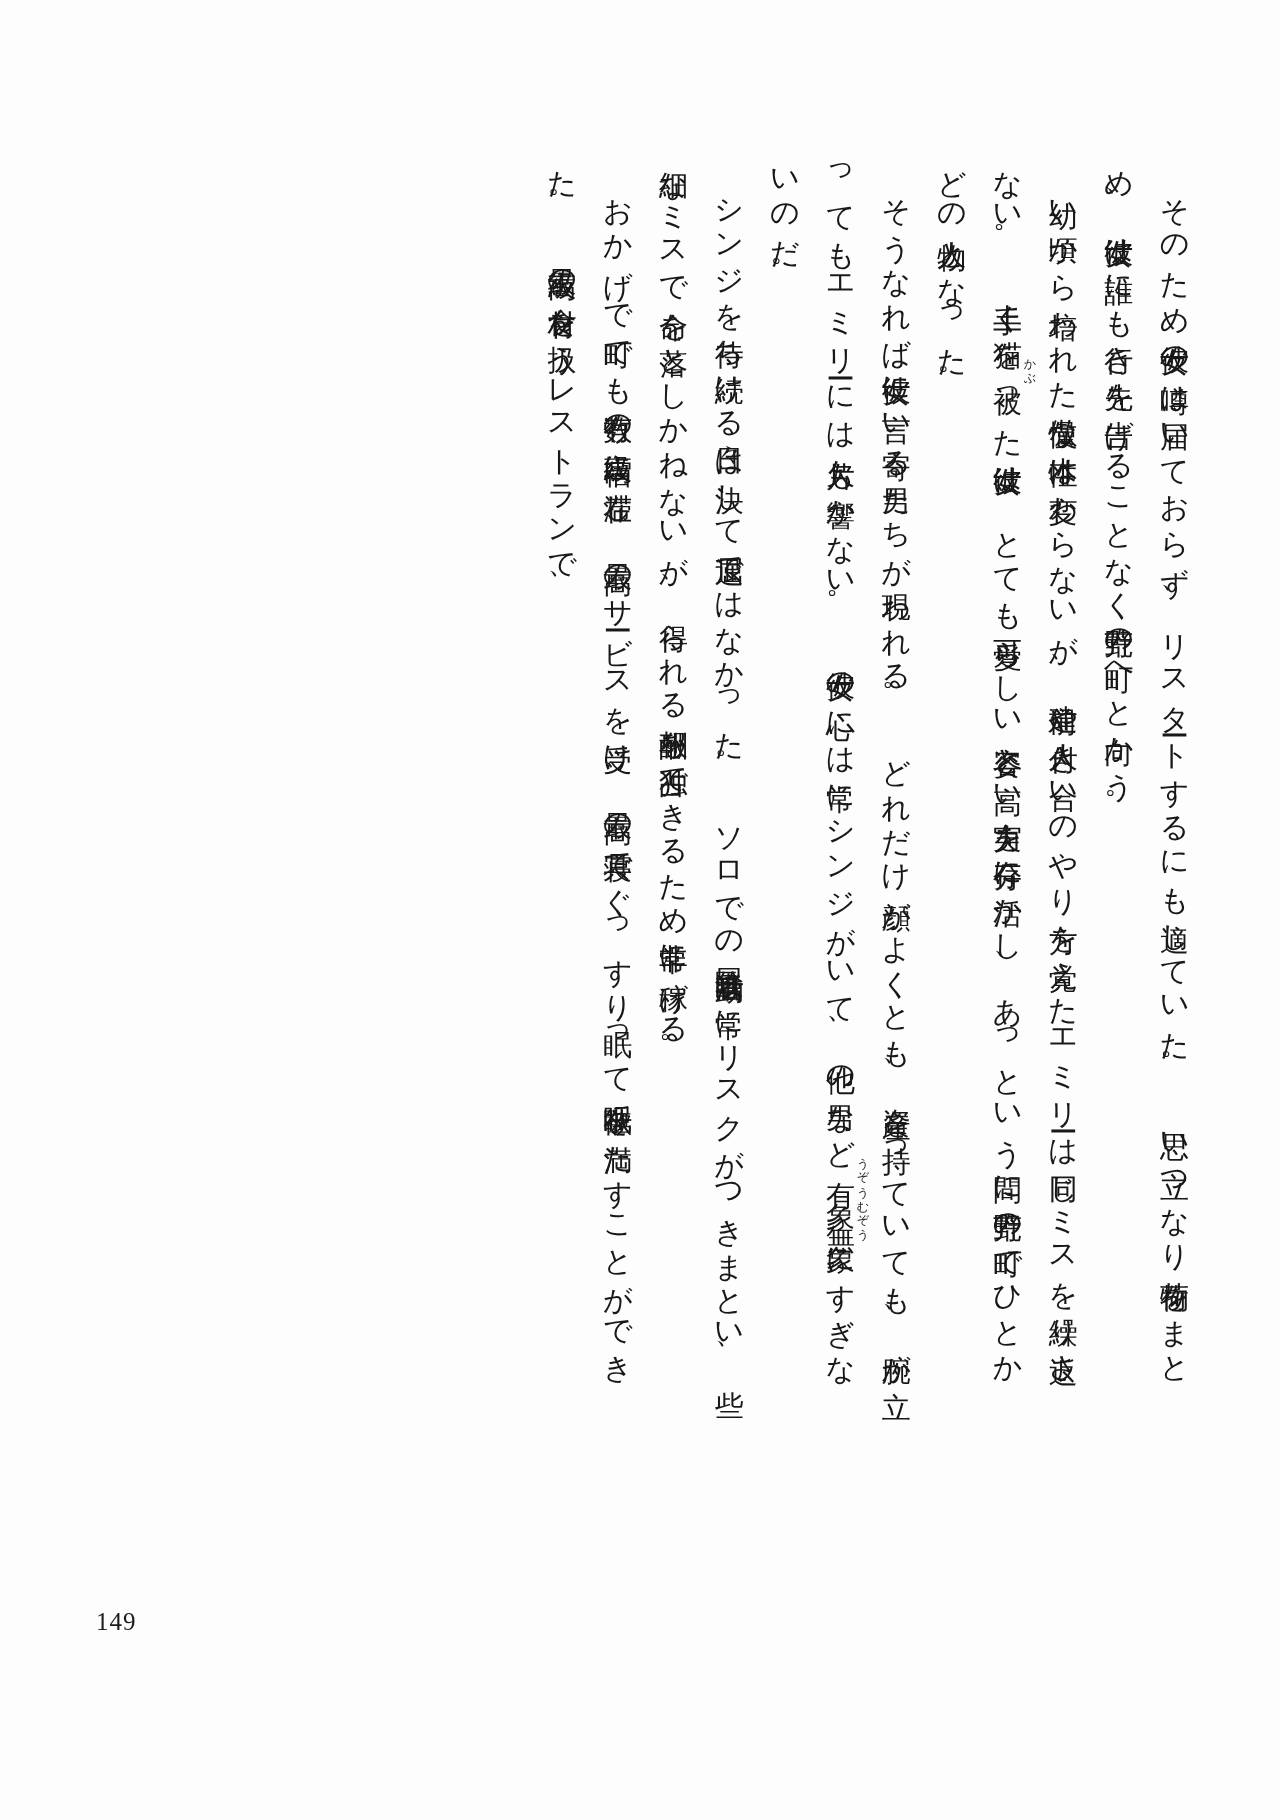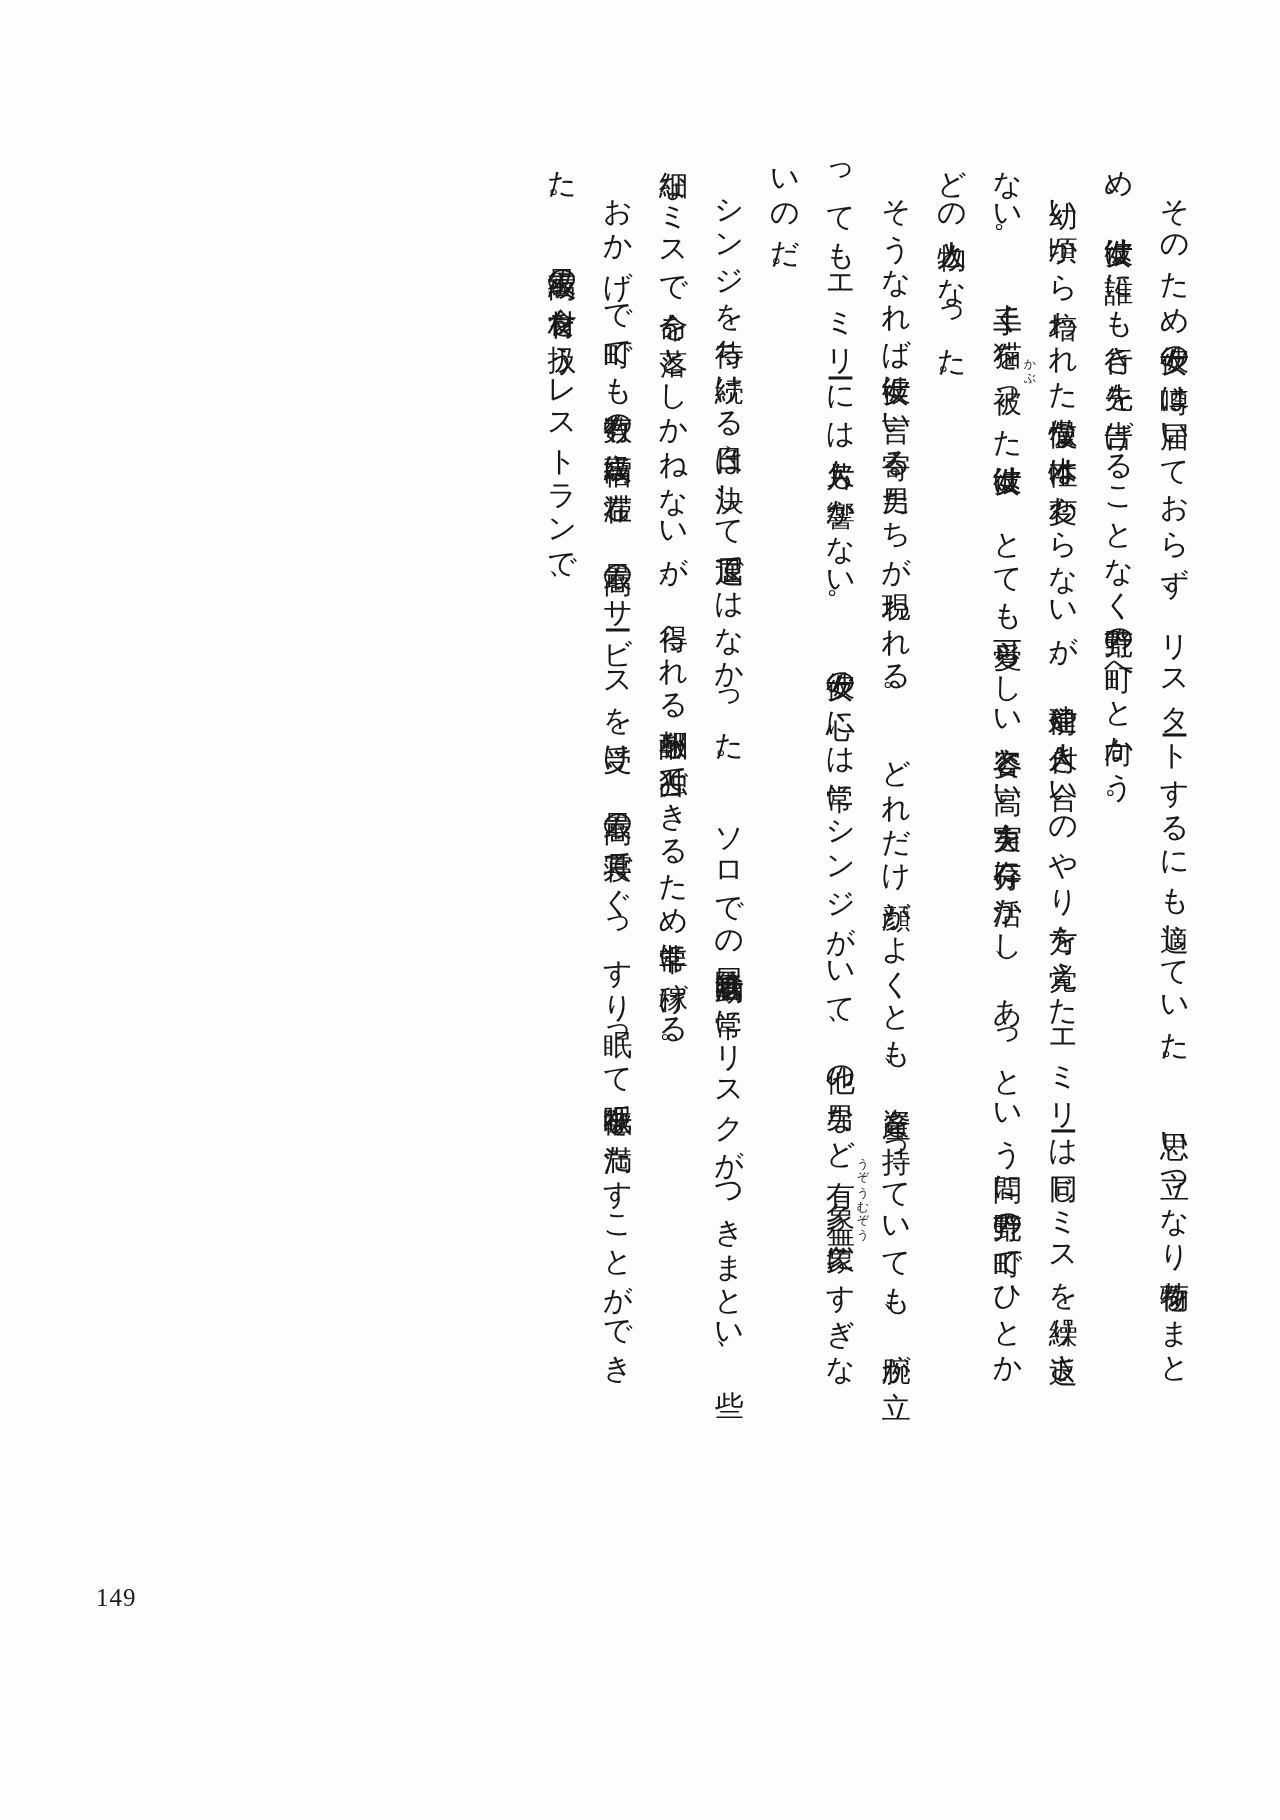--- a/index.html
+++ b/index.html
@@ -51,21 +51,21 @@
   rt {
     font-size: 0.42em;
     letter-spacing: 0.02em;
     color: #222;
   }
 
   
   #folio {
     position: absolute;
     left: 96px;
-    bottom: 208px;
+    bottom: 184px;
     font-family: "Liberation Serif", "DejaVu Serif", serif;
     font-size: 25px;
     letter-spacing: 0.04em;
     color: #1b1b1b;
   }
 </style>
 </head>
 <body>
 
 <div id="page">

